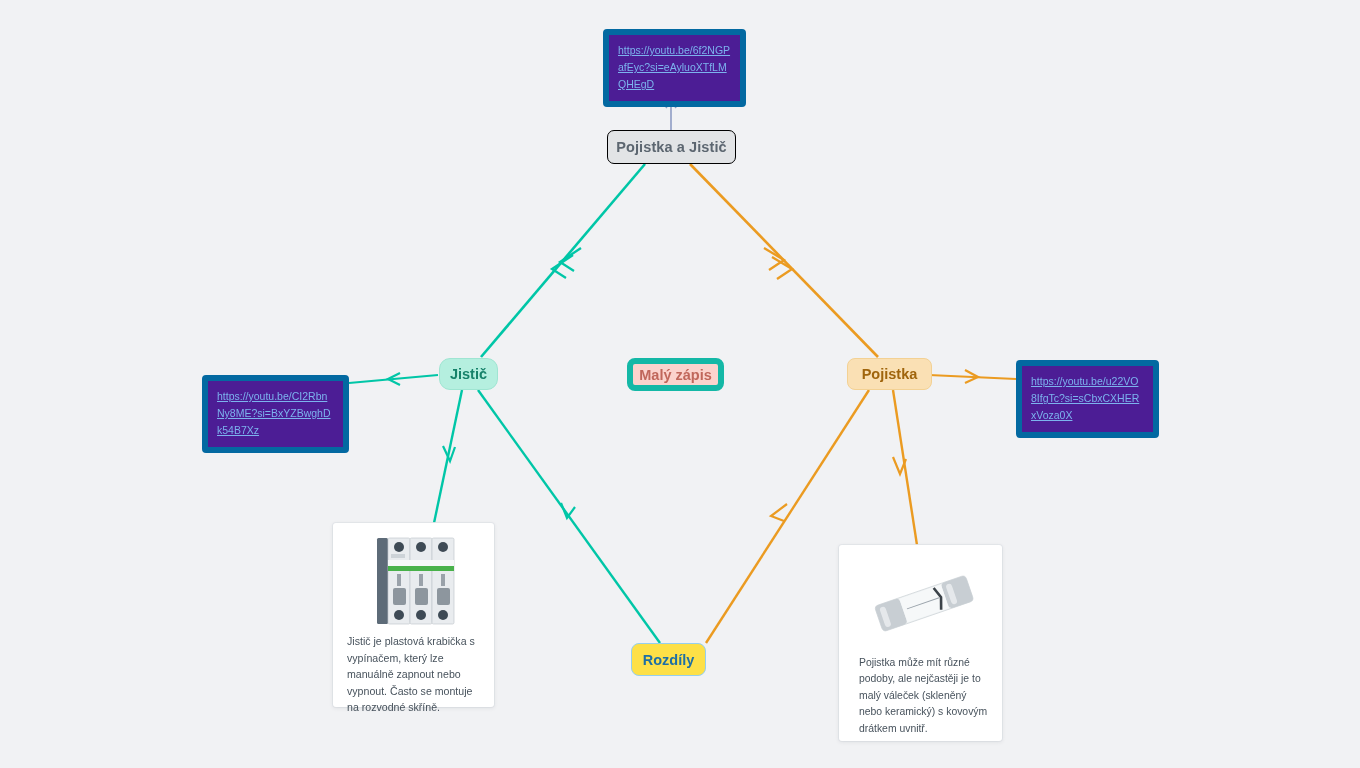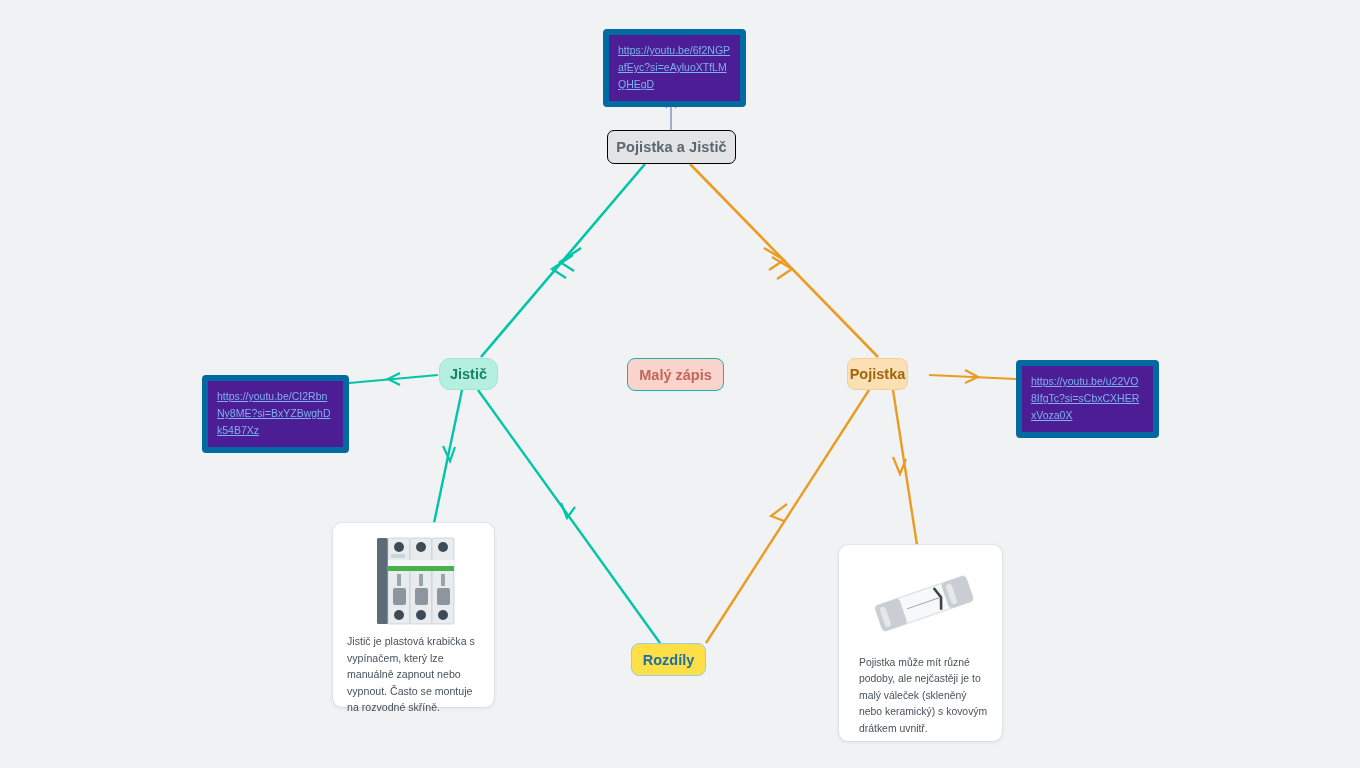--- a/index.html
+++ b/index.html
@@ -56,37 +56,37 @@
     border: 1px solid #9fe5d2;
     border-radius: 11px;
     color: #17826a;
     font-size: 14.5px;
     font-weight: bold;
   }
   
   .node-pojistka {
     left: 847px;
     top: 358px;
-    width: 61px;
+    width: 85px;
     height: 32px;
     background: #fae0b4;
     border: 1px solid #f3d193;
     border-radius: 8px;
     color: #a0650d;
     font-size: 14.5px;
     font-weight: bold;
   }
   
   .node-zapis {
     left: 627px;
     top: 358px;
     width: 97px;
     height: 33px;
     background: #fbd3cd;
-    border: 1px solid #14b8a6;
+    border: 6px solid #14b8a6;
     border-radius: 8px;
     color: #c0675b;
     font-size: 14.5px;
     font-weight: bold;
   }
   
   .node-rozdily {
     left: 631px;
     top: 643px;
     width: 75px;
@@ -117,21 +117,21 @@
   }
   .url-top   { left: 603px; top: 29px;  width: 143px; }
   .url-left  { left: 202px; top: 375px; width: 147px; }
   .url-right { left: 1016px; top: 360px; width: 143px; }
 
   
   .card {
     position: absolute;
     box-sizing: border-box;
     background: #ffffff;
-    border-radius: 9px;
+    border-radius: 3px;
     box-shadow: 0 1px 4px rgba(40,50,60,.10), 0 0 0 1px rgba(230,233,236,.9);
     padding: 12px 14px 14px 14px;
   }
   .card-left  { left: 333px; top: 523px; width: 161px; height: 184px; }
   .card-right { left: 839px; top: 545px; width: 163px; height: 196px; padding-left: 20px; }
   .card-figure {
     width: 100%;
     height: 92px;
     display: flex;
     align-items: center;

